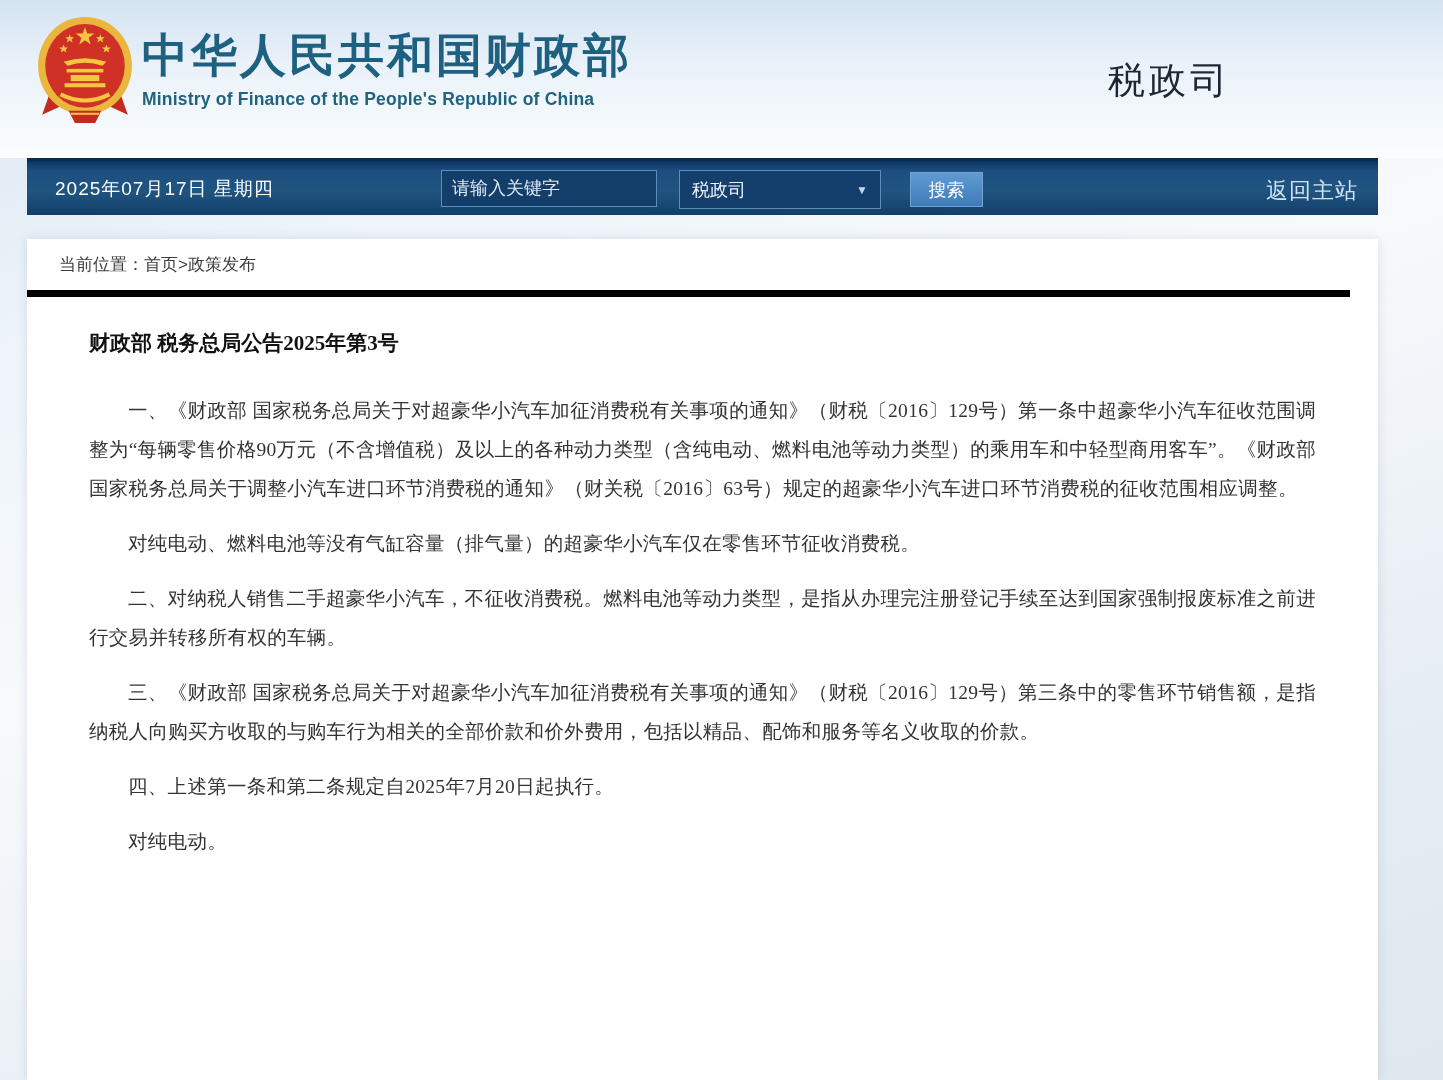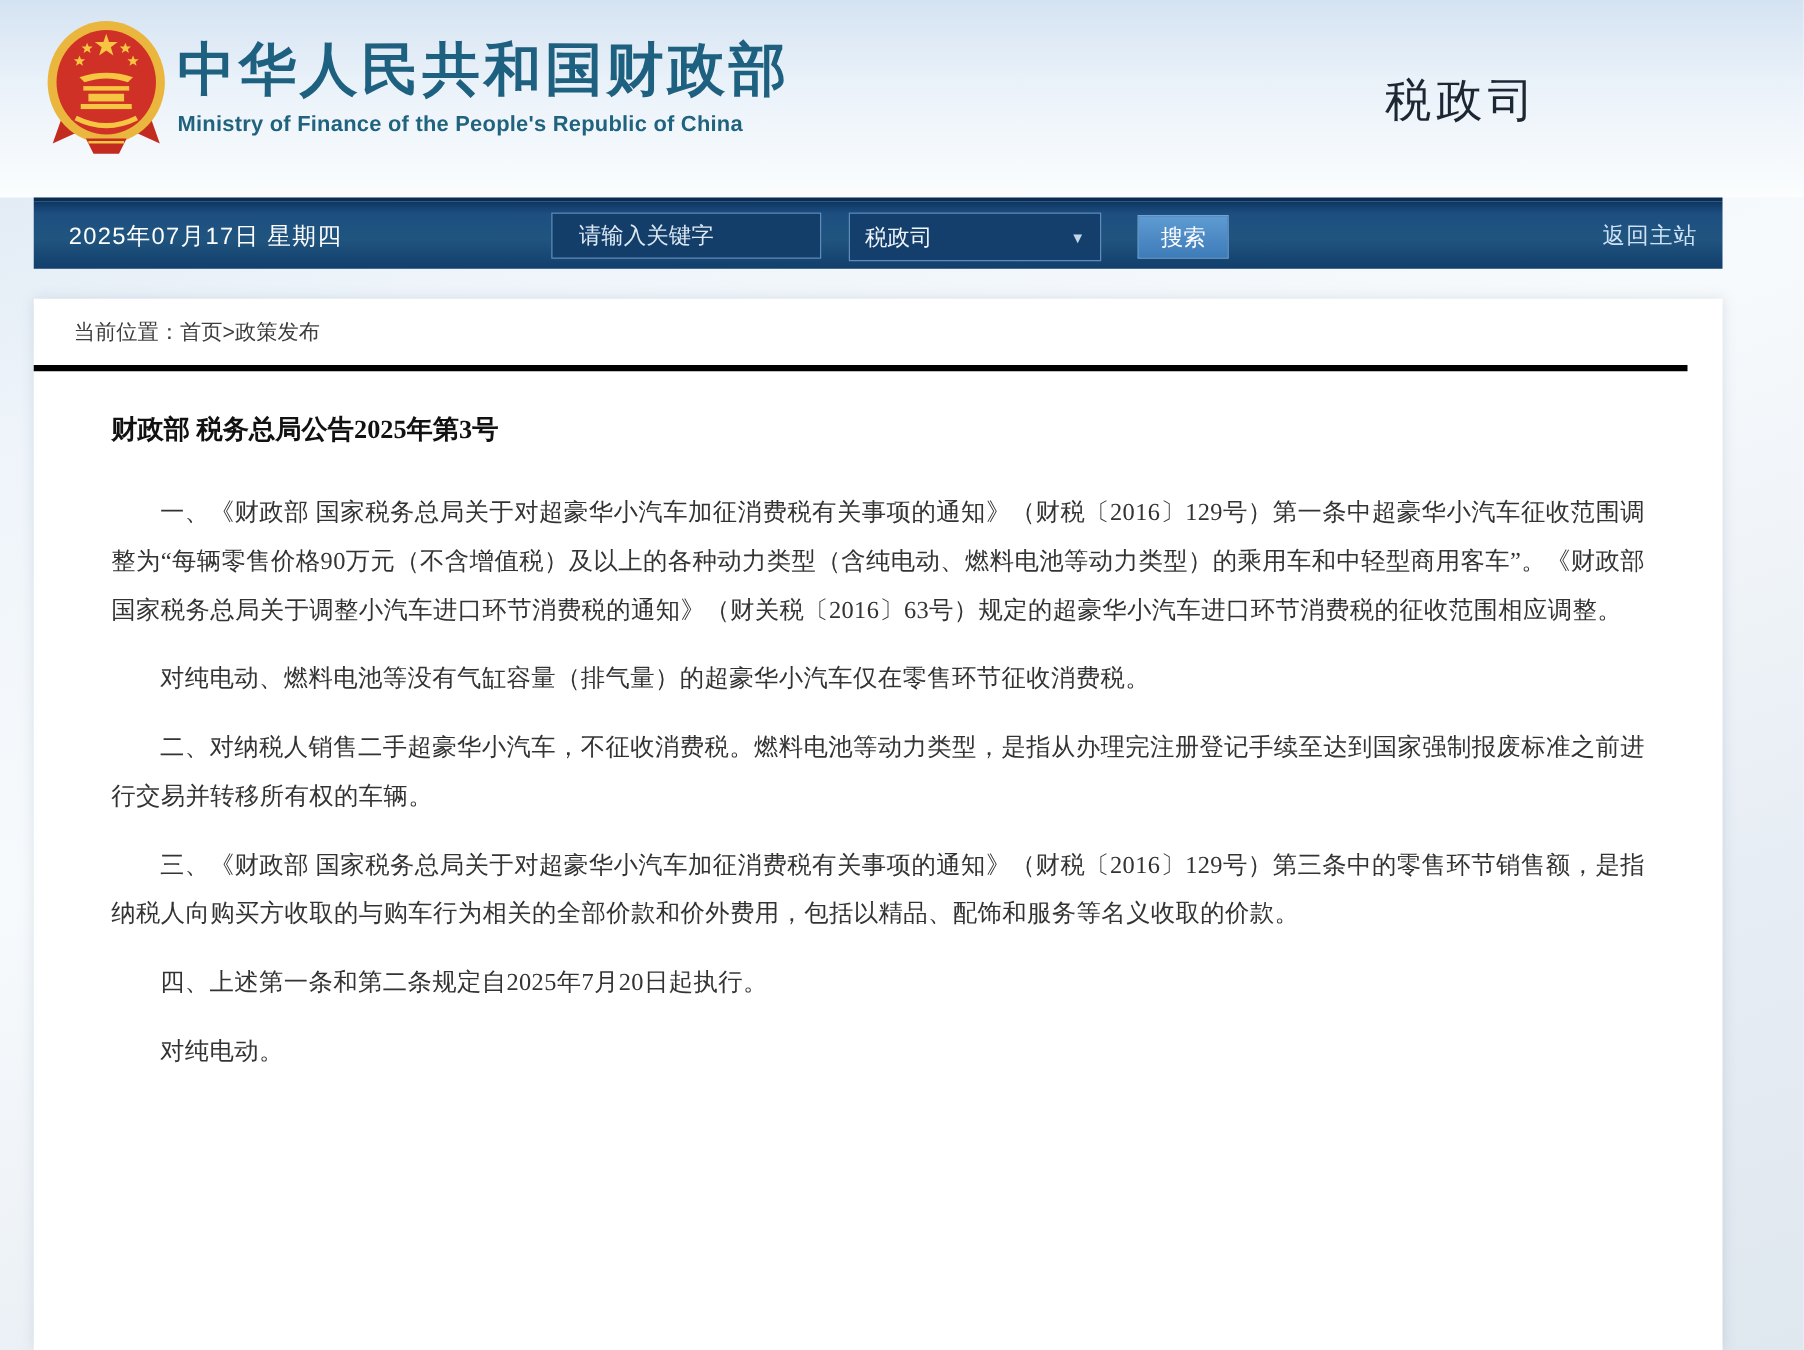--- a/index.html
+++ b/index.html
@@ -37,53 +37,53 @@
     background:linear-gradient(180deg,#0c3560 0%,#1d4e80 18%,#20557f 55%,#123e6b 100%);
     border-top:3px solid #0a2e53;
   }
   .nav-date {
     position:absolute; left:28px; top:15px; color:#ffffff; font-size:19px;
     letter-spacing:1px;
   }
   .search-input {
     position:absolute; left:414px; top:9px; width:216px; height:37px;
     background:#133e6a; border:1px solid #5d8cbd; color:#e8eff7;
-    font-size:18px; padding:0 21px; outline:none;
+    font-size:18px; padding:0 10px; outline:none;
     font-family:"Liberation Sans", sans-serif;
   }
   .search-input::placeholder { color:#dde8f3; opacity:1; }
   .scope-dropdown {
     position:absolute; left:652px; top:9px; width:202px; height:39px;
     background:#143f6c; border:1px solid #5d8cbd; color:#eef4fa;
     font-size:18px; display:flex; align-items:center; padding:0 12px;
     cursor:pointer;
   }
   .scope-dropdown .caret {
     margin-left:auto; font-size:12px; color:#c3d6ea;
   }
   .search-button {
     position:absolute; left:883px; top:11px; width:73px; height:35px;
     background:linear-gradient(180deg,#5f9bd2 0%,#3e7cb9 100%);
     border:1px solid #6ea3d4; color:#ffffff; font-size:18px; cursor:pointer;
     font-family:"Liberation Sans", sans-serif;
   }
   .home-link {
-    position:absolute; right:20px; top:15px; color:#cfe2f5; font-size:18px;
+    position:absolute; right:20px; top:15px; color:#cfe2f5; font-size:22px;
     text-decoration:none; letter-spacing:1px; cursor:pointer;font-family:Liberation Serif, serif;
   }
 
   
   .content-panel {
     position:absolute; left:27px; top:239px; width:1351px; height:841px;
     background:#ffffff; box-shadow:0 0 10px rgba(90,110,140,0.18);
   }
   .breadcrumb {
     height:58px; display:flex; align-items:center; padding-left:32px;
     font-size:17px; color:#3c3c3c;
-    border-bottom:5px solid #000000; margin:0 28px 0 0;
+    border-bottom:7px solid #000000; margin:0 28px 0 0;
   }
   .breadcrumb .crumb-path { color:#3c3c3c; cursor:pointer; }
 
   .article { padding:0 62px; }
   .article-title {
     margin-top:50px; text-align:center; font-size:31px; font-weight:bold;
     color:#141414; letter-spacing:1px;
     font-family:"Liberation Sans", sans-serif;
   }
   .doc-number {

